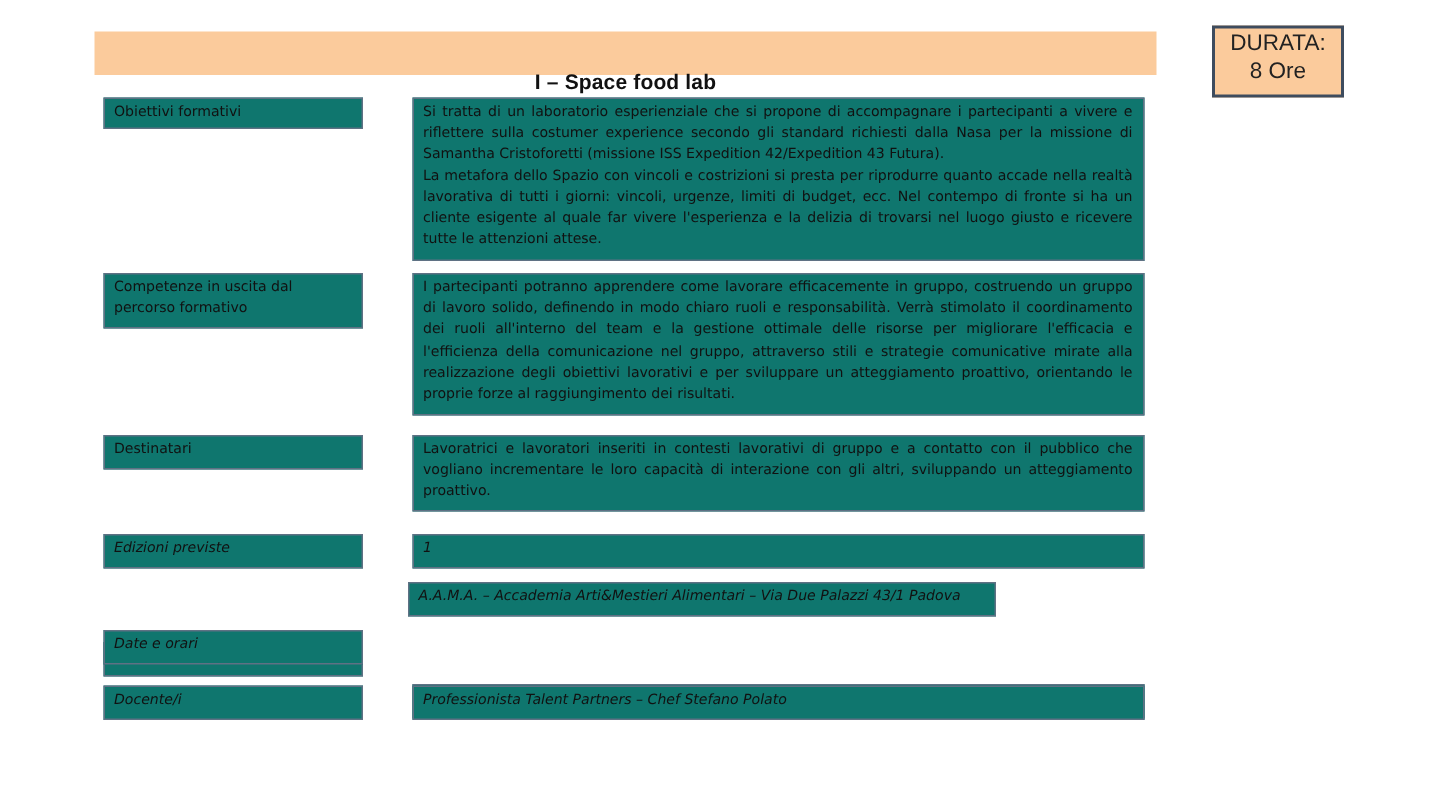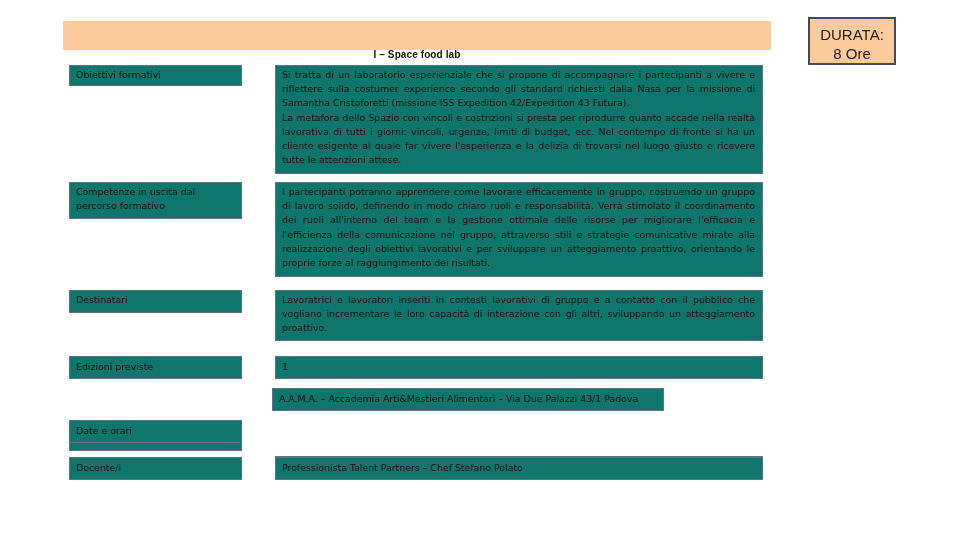--- a/index.html
+++ b/index.html
@@ -22,38 +22,38 @@
       width: 708px;
       height: 29px;
       background: #fbcb9c;
       display: flex;
       align-items: center;
       justify-content: center;
     }
     .title-bar span {
       font-family: "Liberation Sans", sans-serif;
       font-weight: bold;
-      font-size: 10px;
+      font-size: 14px;
       color: #111111;
       letter-spacing: 0.1px;
       margin-top: 37px;
     }
     .duration {
       position: absolute;
       left: 808px;
       top: 17px;
       width: 88px;
       height: 48px;
       background: #fbcb9c;
       border: 2px solid #3e4c5e;
       box-sizing: border-box;
       display: flex;
       flex-direction: column;
       align-items: center;
-      justify-content: flex-end;
+      justify-content: flex-start;
       font-family: "Liberation Sans", sans-serif;
       font-size: 15px;
       line-height: 19px;
       color: #222222;
     }
     .box {
       position: absolute;
       box-sizing: border-box;
       border: 1px solid #5f7184;
       background: #0f766e;
@@ -72,21 +72,22 @@
       width: 488px;
       padding: 2px 7px 2px 6px;
       text-align: justify;
     }
     .value p {
       margin: 0;
       text-align: justify;
     }
     .single {
       display: flex;
-      align-items: center;
+      align-items: flex-start;
+      font-style: italic;
     }
   </style>
 </head>
 <body>
 
 <div class="title-bar">
   <span>I – Space food lab</span>
 </div>
 
 <div class="duration">

